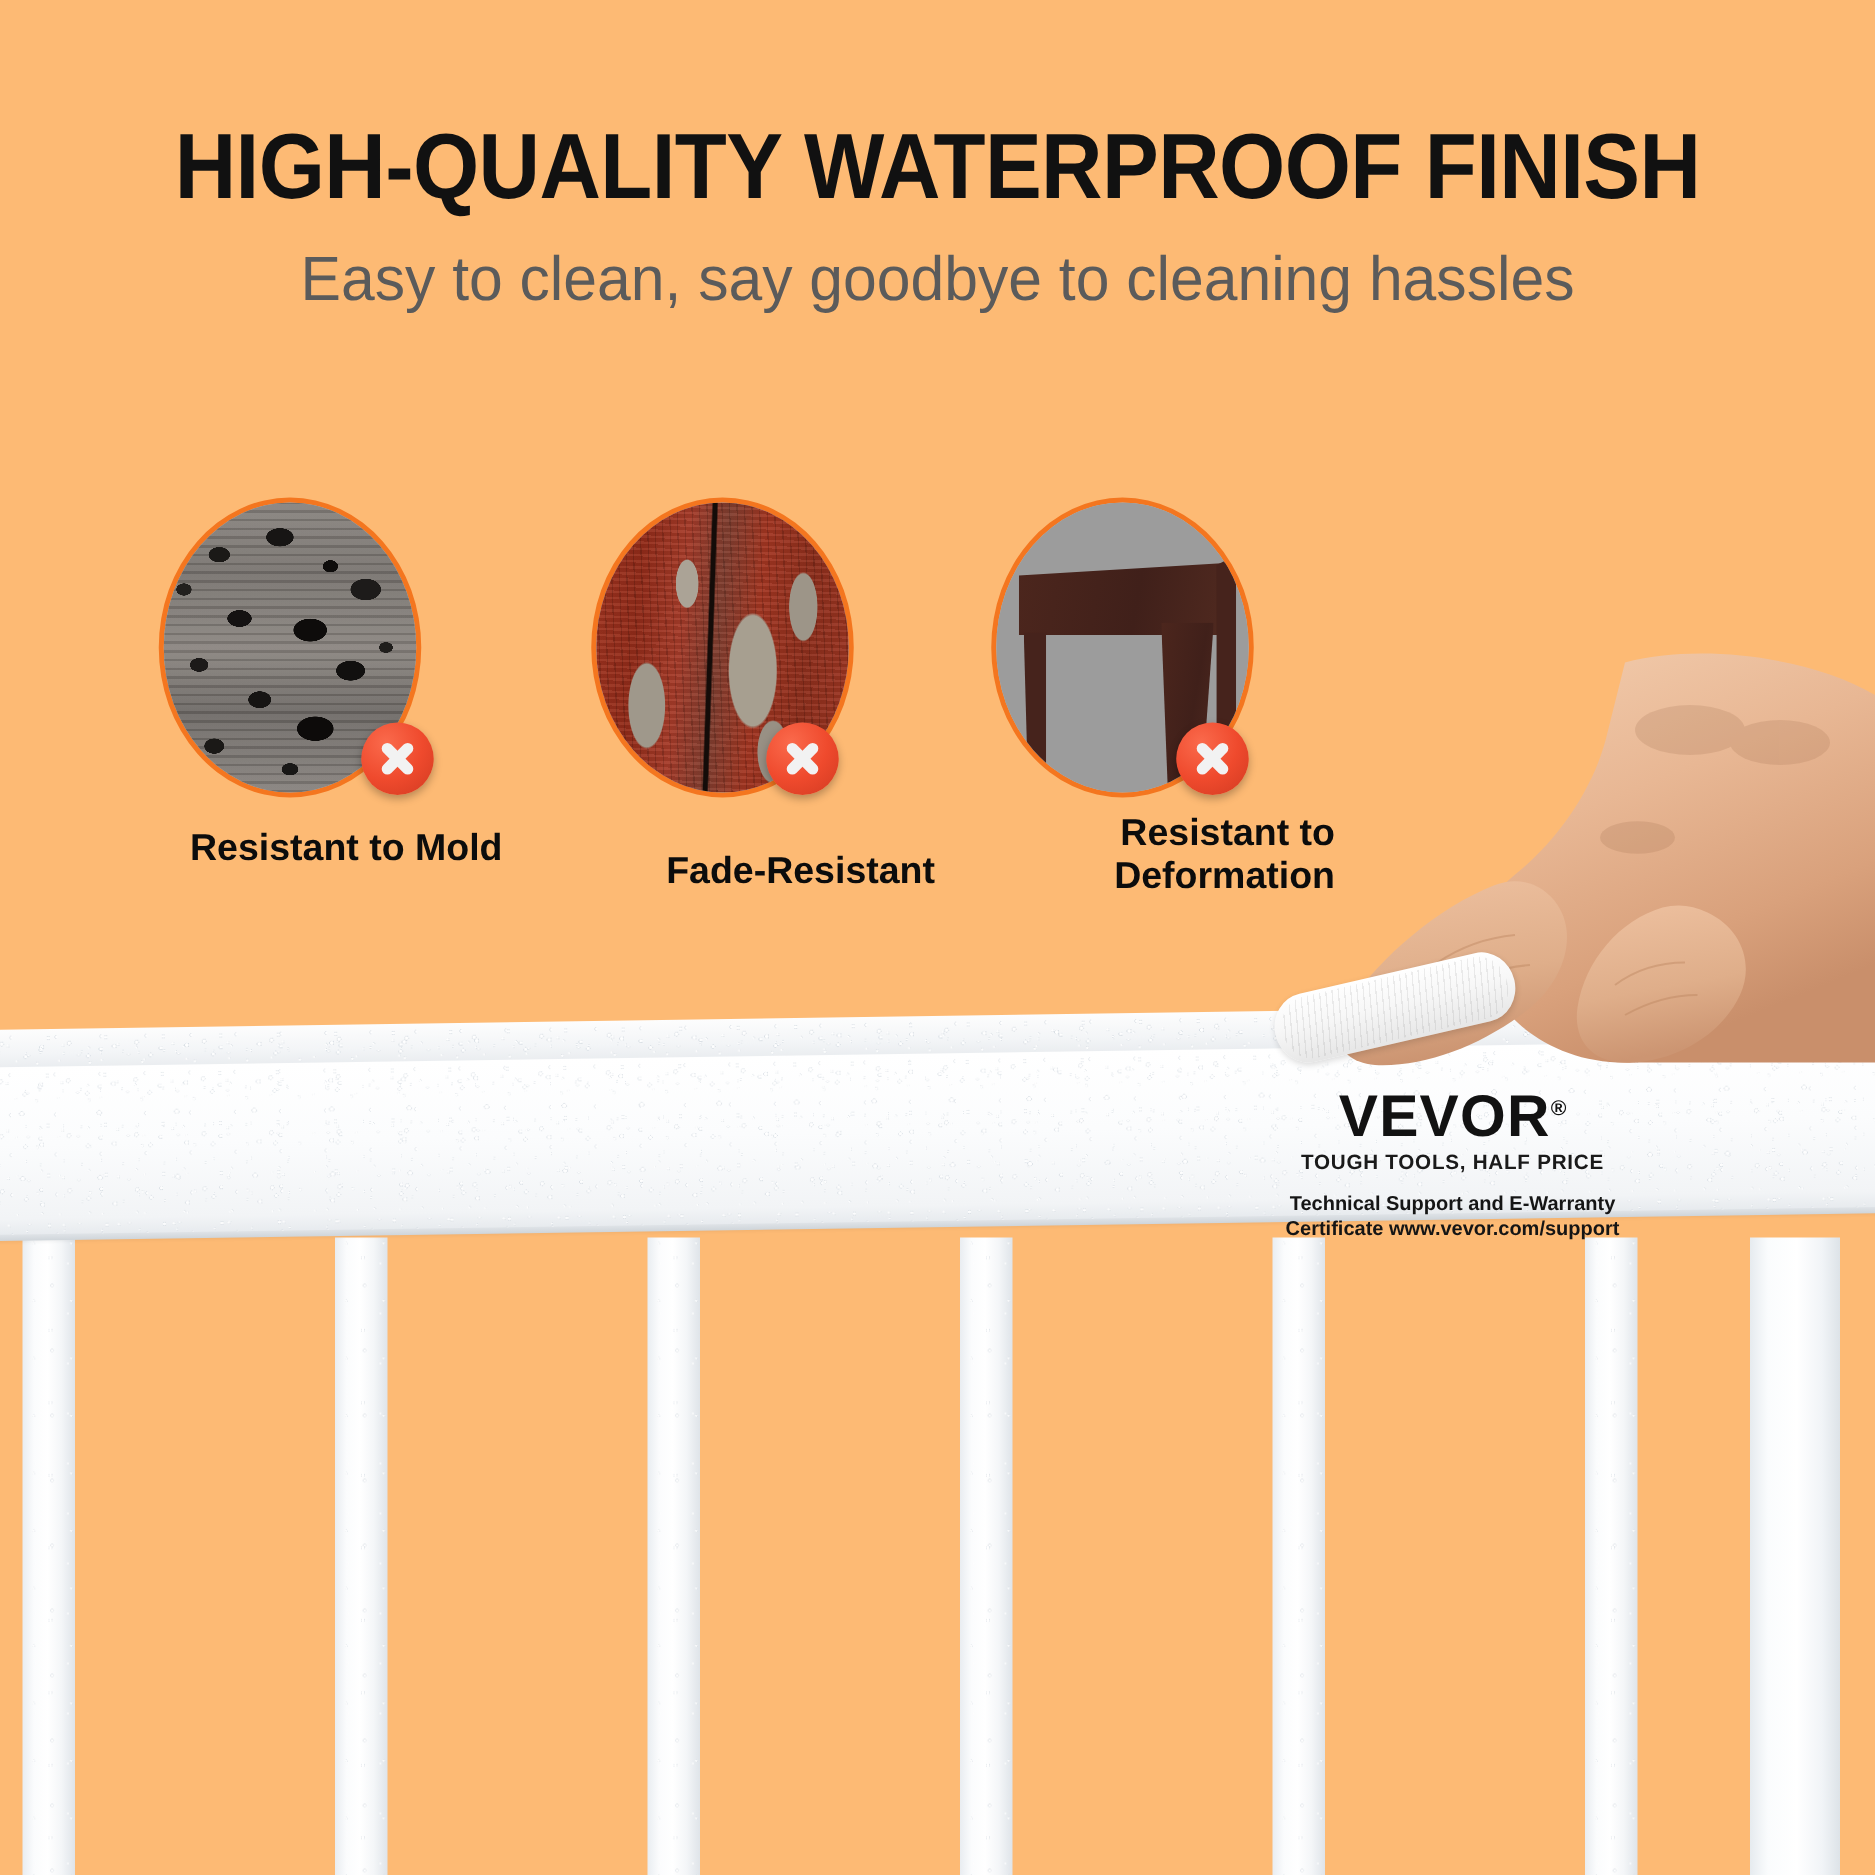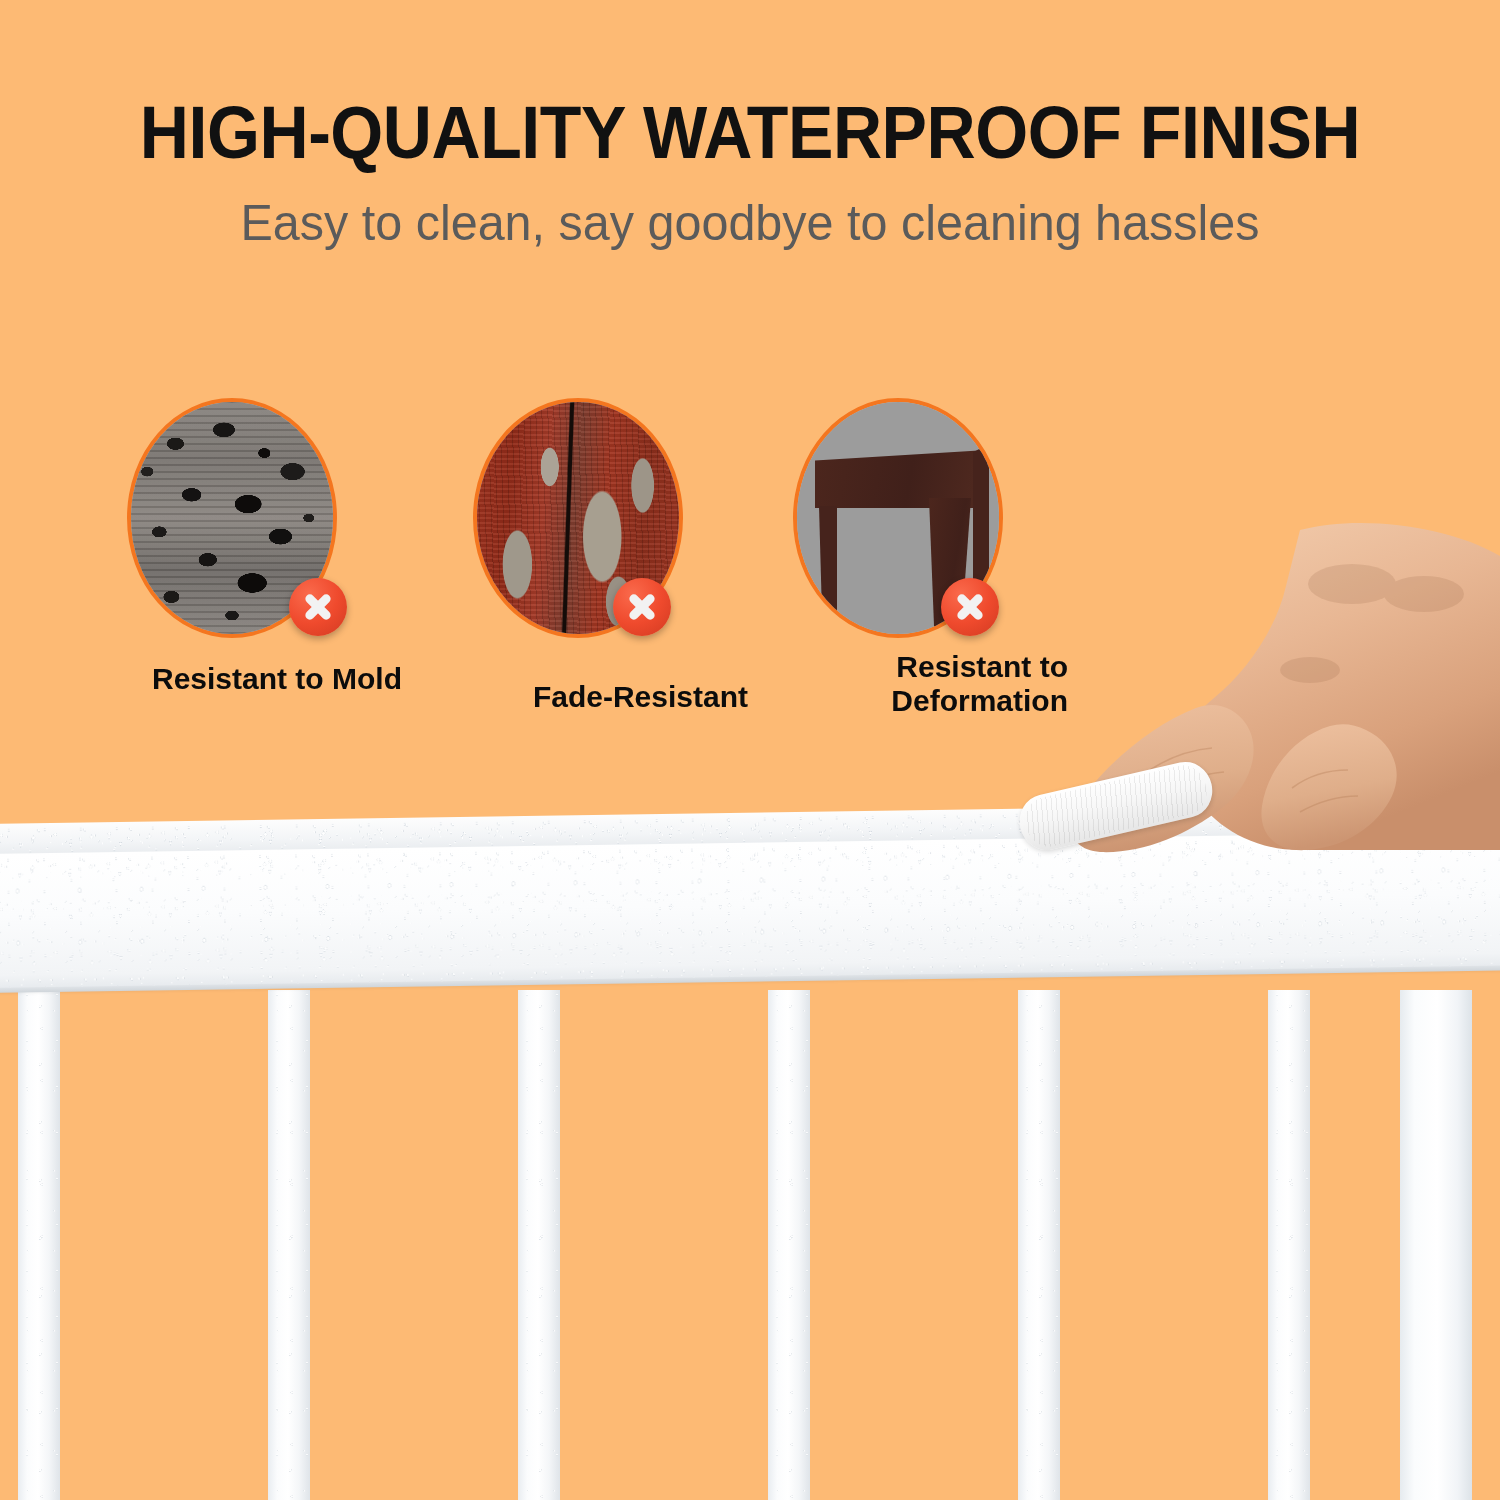--- a/index.html
+++ b/index.html
@@ -331,14 +331,20 @@
         <path d="M158 274 C178 262 200 254 224 252"></path>
         <path d="M292 268 C308 256 328 250 348 250"></path>
         <path d="M300 292 C318 282 338 276 358 276"></path>
       </g>
     </svg>
     <div class="cloth">
         <div class="rib"></div>
       </div>
   </div>
 
+  <div class="brand">
+    <div class="brand-name"><span>VEVOR</span><span class="reg">®</span></div>
+    <div class="brand-tag">TOUGH TOOLS, HALF PRICE</div>
+    <div class="brand-support">Technical Support and E-Warranty
+Certificate www.vevor.com/support</div>
+  </div>
 
 </div>
 
 </body></html>

